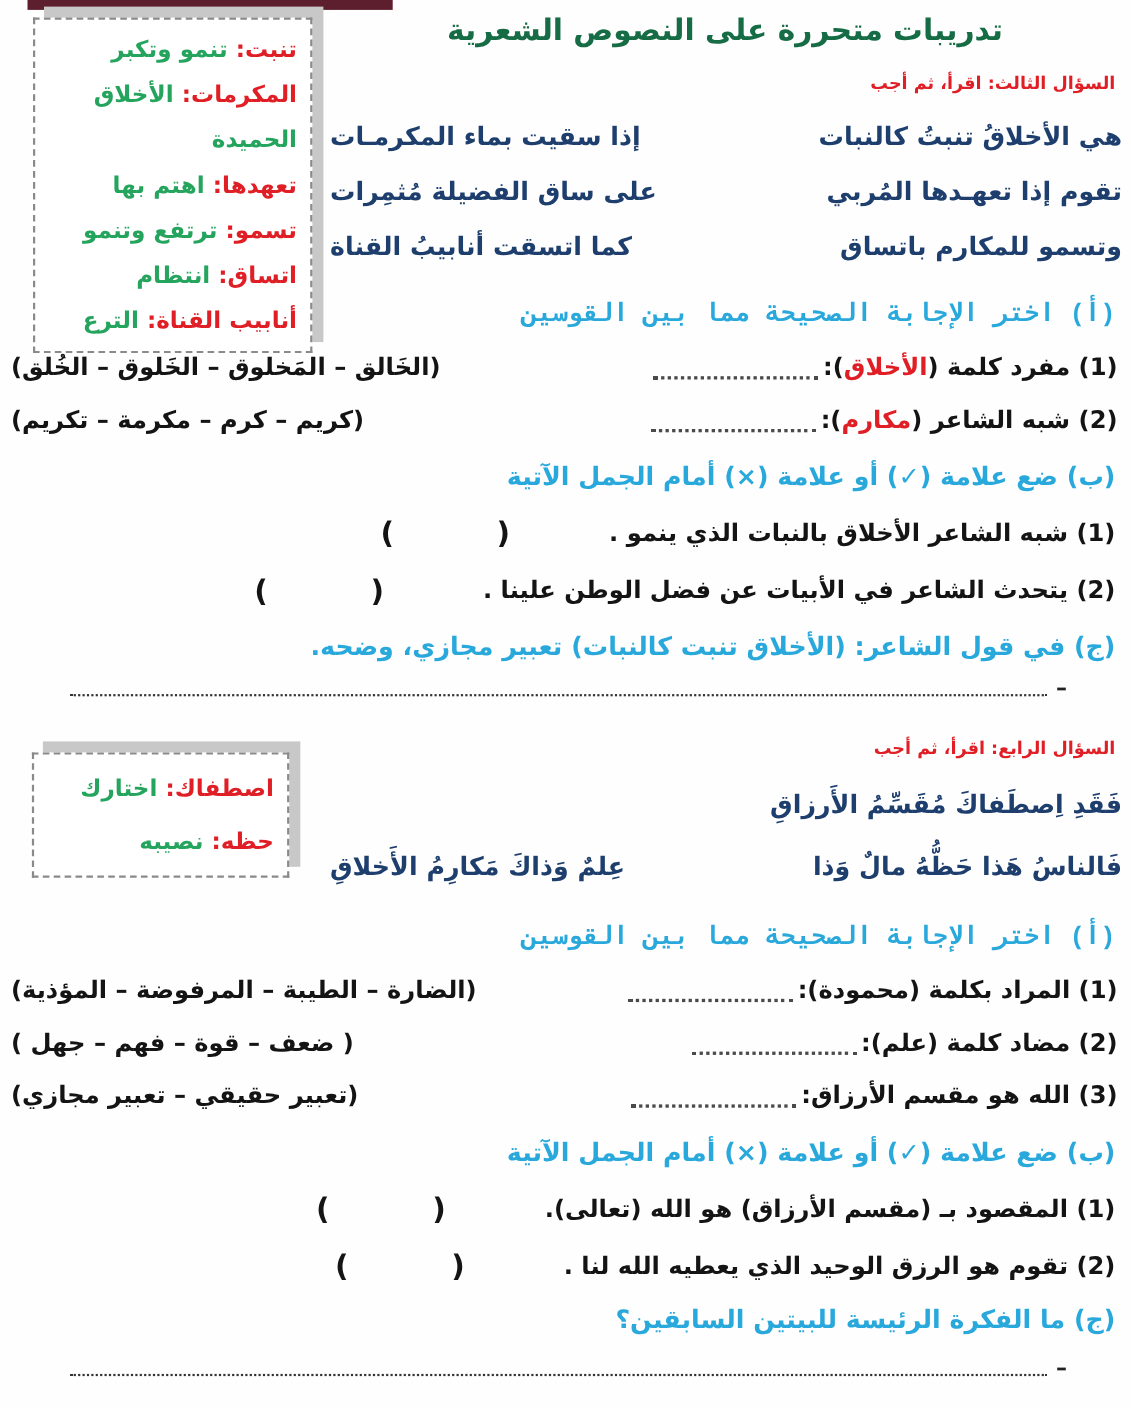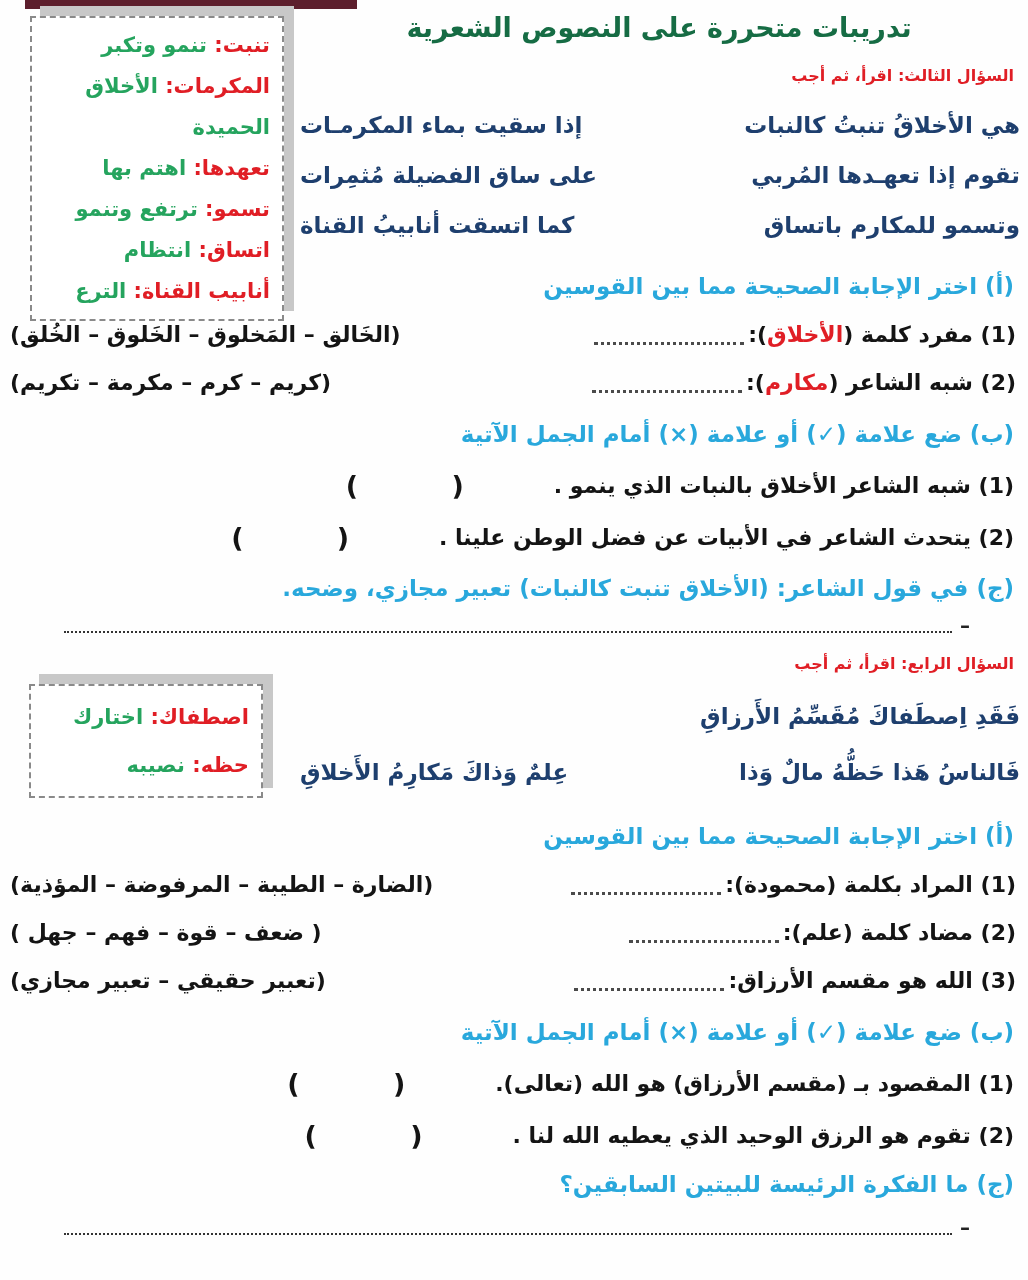--- a/index.html
+++ b/index.html
@@ -12,26 +12,26 @@
     direction:rtl;
     overflow:hidden;
     color:#141414;
   }
   .topbar{position:absolute;left:25px;top:0;width:332px;height:9px;background:#5d1f2d;}
   .title{
     padding-top:12px;height:44px;margin-left:290px;
     text-align:center;font-size:27px;color:#166c44;
   }
   .red-q{font-size:16px;line-height:40px;color:#e01e25;text-align:right;padding-right:14px;}
-  #q4-header{margin-top:2px;}
+  #q4-header{margin-top:18px;}
   .poem{margin:4px 8px 0 300px;color:#1e3f6e;}
   .poem-row{display:flex;justify-content:space-between;align-items:center;height:50px;font-size:23px;}
   #poem2 .poem-row{height:56px;}
   .blue-h{font-size:23px;line-height:40px;color:#29a8dc;text-align:right;padding-right:14px;}
-  #q3a-h,#q4a-h{margin-top:16px;}
+  #q3a-h,#q4a-h{margin-top:16px;font-family:Liberation Mono, monospace;}
   #q3b-h,#q4b-h{margin-top:12px;}
   #q3c-h{margin-top:10px;}
   #q4c-h{margin-top:8px;}
   .mcq{display:flex;align-items:center;height:40px;margin-top:8px;padding:0 12px 0 10px;font-size:22px;}
   .mcq .qtxt{white-space:nowrap;}
   .kw{color:#e01e25;}
   .blank{display:inline-block;width:150px;height:16px;border-bottom:3px dotted #4a4a4a;margin:0 4px;align-self:flex-end;margin-bottom:9px;}
   .sp{flex:1;}
   .opts{white-space:nowrap;}
   .tf{display:flex;align-items:center;height:42px;margin-top:10px;padding-right:14px;font-size:22px;}

